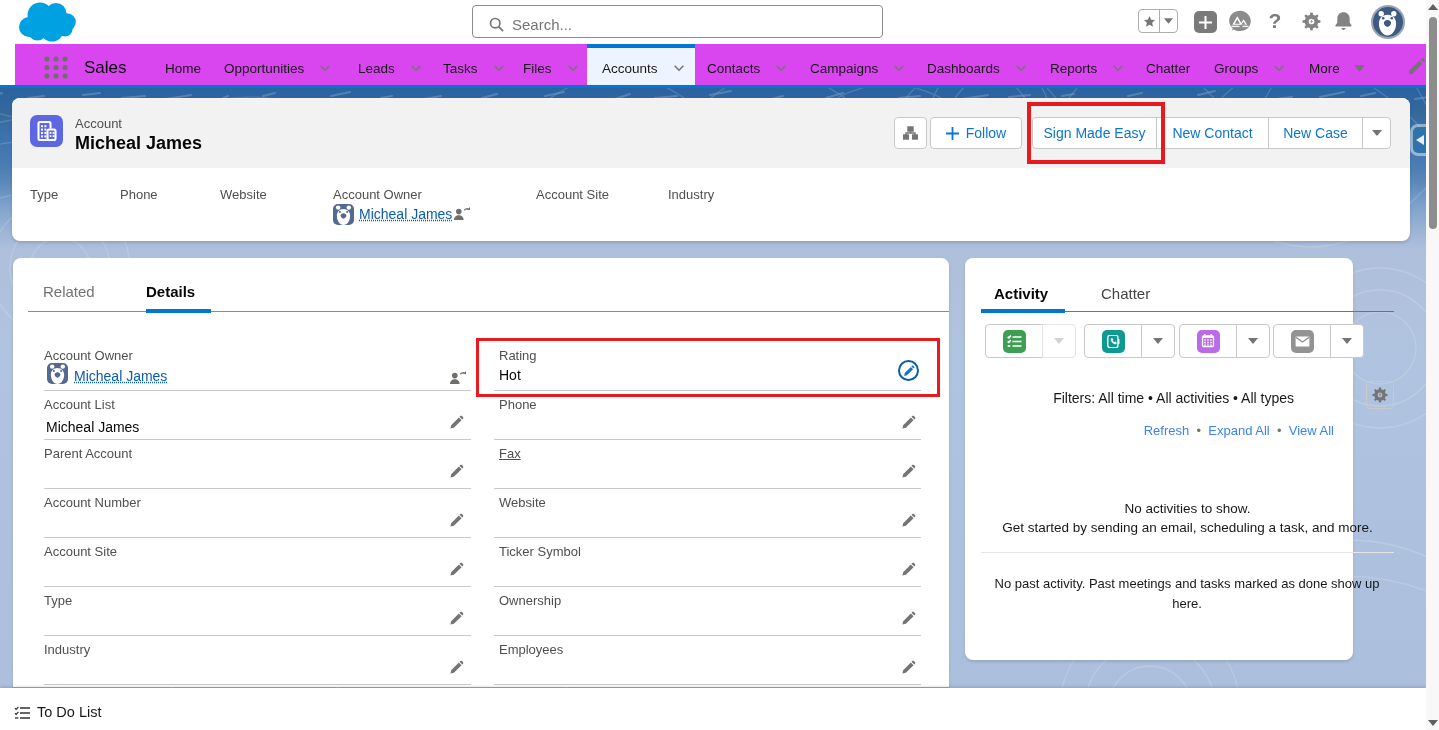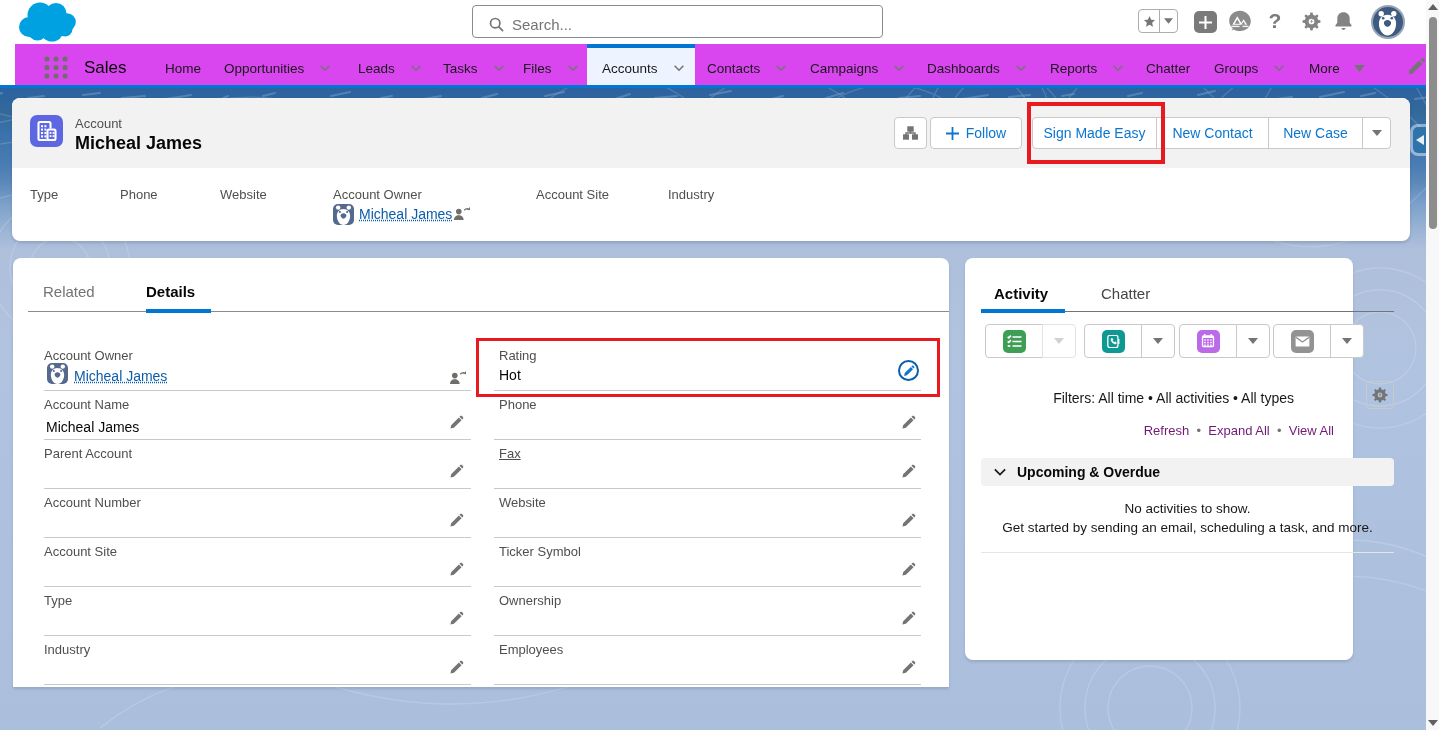--- a/index.html
+++ b/index.html
@@ -26,21 +26,21 @@
 .fieldlabel { position:absolute; font-size:13px; color:#514f4d; }
 .fline { position:absolute; height:1px; background:#c9c9c7; }
 .pencil { position:absolute; width:15px; height:15px; }
 
 .redbox { position:absolute; border:4px solid #e8191f; }
 
 #bottombar { position:absolute; left:0; top:688px; width:1426px; height:42px; background:#fff; box-shadow:0 -1px 3px rgba(0,0,0,.18); }
 
 #sbar { position:absolute; left:1426px; top:0; width:13px; height:730px; background:#f8f8f8; }
 #sthumb { position:absolute; left:3px; top:17px; width:8px; height:212px; background:#8d8d8d; border-radius:4px; }
-.link { color:#701a75; }
+.link { color:#3b82f6; }
 </style>
 </head>
 <body>
 <div id="page">
   <div id="bg">
     <svg width="1426" height="642" viewBox="0 0 1426 642" style="position:absolute;left:0;top:0;opacity:.35">
       <path d="M-10 9 l12 -4 M28 10 l16 -2 M83 7 l17 -2 M122 10 l23 -2 M166 11 l25 -4 M217 13 l11 -5 M263 8 l12 -3 M331 8 l19 -4 M381 10 l11 -2 M424 11 l17 -3 M482 10 l15 -4 M545 8 l19 -4 M615 11 l15 -5 M655 10 l22 -2 M710 7 l21 -4 M768 12 l15 -4 M826 10 l17 -5 M899 10 l21 -2 M962 11 l26 -4 M1009 9 l21 -2 M1062 8 l12 -2 M1128 8 l14 -3 M1198 7 l17 -4 M1268 12 l24 -3 M1320 9 l24 -5 M1361 8 l14 -3 M1415 11 l14 -2" fill="none" stroke="#fff" stroke-width="2" opacity=".55" stroke-linecap="round"></path>
       <g fill="none" stroke="#fff" stroke-width="1.3" opacity=".45">
         <path d="M-20 40 Q 80 10 160 35 T 330 25 T 520 45 T 700 20 T 880 40 T 1060 22 T 1240 42 T 1440 25"></path>
         <path d="M-20 20 Q 90 55 180 22 T 360 40 T 540 18 T 720 42 T 900 18 T 1080 45 T 1260 20 T 1440 45"></path>
@@ -296,21 +296,21 @@
       </svg>
     </div>
     <a class="abs" style="left:61px;top:110px;font-size:14px;color:#0b5cab;text-decoration:underline dotted;">Micheal James</a>
     <svg class="abs" style="left:436px;top:112px" width="17" height="16" viewBox="0 0 17 16">
       <circle cx="5.8" cy="5.6" r="2.8" fill="#706e6b"></circle>
       <path fill="#706e6b" d="M1 14c0-2.9 2.1-4.8 4.8-4.8s4.8 1.9 4.8 4.8z"></path>
       <path fill="none" stroke="#706e6b" stroke-width="1.4" d="M11.3 4.2c1.3-1.7 3.2-1.8 4.4-.5"></path>
       <path fill="#706e6b" d="M16.9 1l-2.2 2.6 2.9.7z"></path>
     </svg>
     <div class="fline" style="left:31px;top:132px;width:427px;"></div>
-    <div class="fieldlabel" style="left:31px;top:139px;">Account Name</div>
+    <div class="fieldlabel" style="left:31px;top:139px;">Account List</div>
     <div class="abs" style="left:33px;top:161px;font-size:14px;color:#080707;">Micheal James</div>
     <svg class="pencil" style="left:436px;top:157px" viewBox="0 0 16 16">
         <path fill="#747474" d="M1.5 14.5l.8-3.7 8.2-8.2 2.9 2.9-8.2 8.2zM12 1.1c.5-.5 1.3-.5 1.8 0l1.1 1.1c.5.5.5 1.3 0 1.8l-.8.8-2.9-2.9z"></path>
       </svg>
     <div class="fline" style="left:31px;top:181px;width:427px;"></div>
     <div class="fieldlabel" style="left:31px;top:188px;">Parent Account</div>
     <svg class="pencil" style="left:436px;top:206px" viewBox="0 0 16 16">
         <path fill="#747474" d="M1.5 14.5l.8-3.7 8.2-8.2 2.9 2.9-8.2 8.2zM12 1.1c.5-.5 1.3-.5 1.8 0l1.1 1.1c.5.5.5 1.3 0 1.8l-.8.8-2.9-2.9z"></path>
       </svg>
     <div class="fline" style="left:31px;top:230px;width:427px;"></div>
@@ -453,40 +453,45 @@
 
     <div class="abs" style="right:59px;top:132px;font-size:14px;color:#181818;">Filters: All time • All activities • All types</div>
     <div class="abs" style="left:401px;top:123px;width:28px;height:28px;border:1px solid #c9c9c9;border-radius:4px;display:flex;align-items:center;justify-content:center;">
       <svg width="16" height="16" viewBox="0 0 24 24">
           <path fill="#747474" fill-rule="evenodd" d="M23.2 10.4 L23.3 11.4 L23.3 12.6 L23.2 13.6 L20.4 13.8 L20.1 14.8 L19.7 15.8 L19.2 16.7 L21.0 18.8 L20.4 19.6 L19.6 20.4 L18.8 21.0 L16.7 19.2 L15.8 19.7 L14.8 20.1 L13.8 20.4 L13.6 23.2 L12.6 23.3 L11.4 23.3 L10.4 23.2 L10.2 20.4 L9.2 20.1 L8.2 19.7 L7.3 19.2 L5.2 21.0 L4.4 20.4 L3.6 19.6 L3.0 18.8 L4.8 16.7 L4.3 15.8 L3.9 14.8 L3.6 13.8 L0.8 13.6 L0.7 12.6 L0.7 11.4 L0.8 10.4 L3.6 10.2 L3.9 9.2 L4.3 8.2 L4.8 7.3 L3.0 5.2 L3.6 4.4 L4.4 3.6 L5.2 3.0 L7.3 4.8 L8.2 4.3 L9.2 3.9 L10.2 3.6 L10.4 0.8 L11.4 0.7 L12.6 0.7 L13.6 0.8 L13.8 3.6 L14.8 3.9 L15.8 4.3 L16.7 4.8 L18.8 3.0 L19.6 3.6 L20.4 4.4 L21.0 5.2 L19.2 7.3 L19.7 8.2 L20.1 9.2 L20.4 10.2Z M15.6 12 A3.6 3.6 0 1 0 8.4 12 A3.6 3.6 0 1 0 15.6 12 Z"></path>
           <path fill="#747474" d="M12.8 9l-2.6 3.3h1.9l-1.6 2.9 3.5-3.8h-1.9l1.6-2.4z"></path>
         </svg>
     </div>
     <div class="abs" style="right:19px;top:165px;font-size:13px;"><span class="link">Refresh</span><span style="color:#747474"> &nbsp;•&nbsp; </span><span class="link">Expand All</span><span style="color:#747474"> &nbsp;•&nbsp; </span><span class="link">View All</span></div>
 
-    <div class="abs" style="left:16px;top:200px;width:413px;height:28px;background:#f3f2f2;border-radius:4px;display:flex;align-items:center;">
-      <svg style="margin-left:13px" width="12" height="8" viewBox="0 0 14 9">
-          <path fill="none" stroke="#181818" stroke-width="2" d="M1 1.5l6 6 6-6"></path>
-        </svg>
-      <span style="margin-left:11px;font-size:14px;font-weight:bold;color:#080707;">Upcoming &amp; Overdue</span>
-    </div>
     <div class="abs" style="left:0;top:243px;width:445px;text-align:center;font-size:13.5px;color:#181818;">No activities to show.</div>
     <div class="abs" style="left:0;top:262px;width:445px;text-align:center;font-size:13.5px;color:#181818;">Get started by sending an email, scheduling a task, and more.</div>
     <div class="abs" style="left:16px;top:294px;width:413px;height:1px;background:#e5e5e5;"></div>
+    <div class="abs" style="left:22px;top:316px;width:400px;text-align:center;font-size:13px;color:#181818;line-height:20px;">No past activity. Past meetings and tasks marked as done show up here.</div>
   </div>
 
   <div class="redbox" style="left:1027px;top:102px;width:138px;height:62px;"></div>
   <div class="redbox" style="left:476px;top:338px;width:464px;height:59px;border-width:3px;"></div>
 
   <div class="abs" style="left:1410px;top:124px;width:16px;height:32px;background:rgba(255,255,255,.45);border-radius:8px 0 0 8px;"></div>
   <div class="abs" style="left:1413px;top:127px;width:13px;height:26px;background:#2e73a9;border-radius:5px 0 0 5px;display:flex;align-items:center;">
     <svg style="margin-left:3px" width="8" height="10" viewBox="0 0 8 10">
         <path fill="#e8eef5" d="M8 0v10L0 5z"></path>
       </svg>
   </div>
+  <div id="bottombar">
+    <svg class="abs" style="left:14px;top:18px" width="16" height="14" viewBox="0 0 16 14">
+      <g stroke="#333" stroke-width="1.3" fill="none">
+        <path d="M6 2h10M6 7h10M6 12h10"></path>
+        <path d="M1 2.2l1.2 1.2L4.4.8M1 7.2l1.2 1.2L4.4 5.8"></path>
+        <path d="M1 12h3.4"></path>
+      </g>
+    </svg>
+    <div class="abs" style="left:37px;top:16px;font-size:14.5px;color:#181818;">To Do List</div>
+  </div>
   <div id="sbar">
     <svg class="abs" style="left:2px;top:4px" width="10" height="6" viewBox="0 0 10 6">
         <path fill="#606060" d="M5 0l5 6H0z"></path>
       </svg>
     <div id="sthumb"></div>
     <svg class="abs" style="left:2px;top:720px" width="10" height="6" viewBox="0 0 10 6">
         <path fill="#606060" d="M0 0h10L5 6z"></path>
       </svg>
   </div>
 </div>

